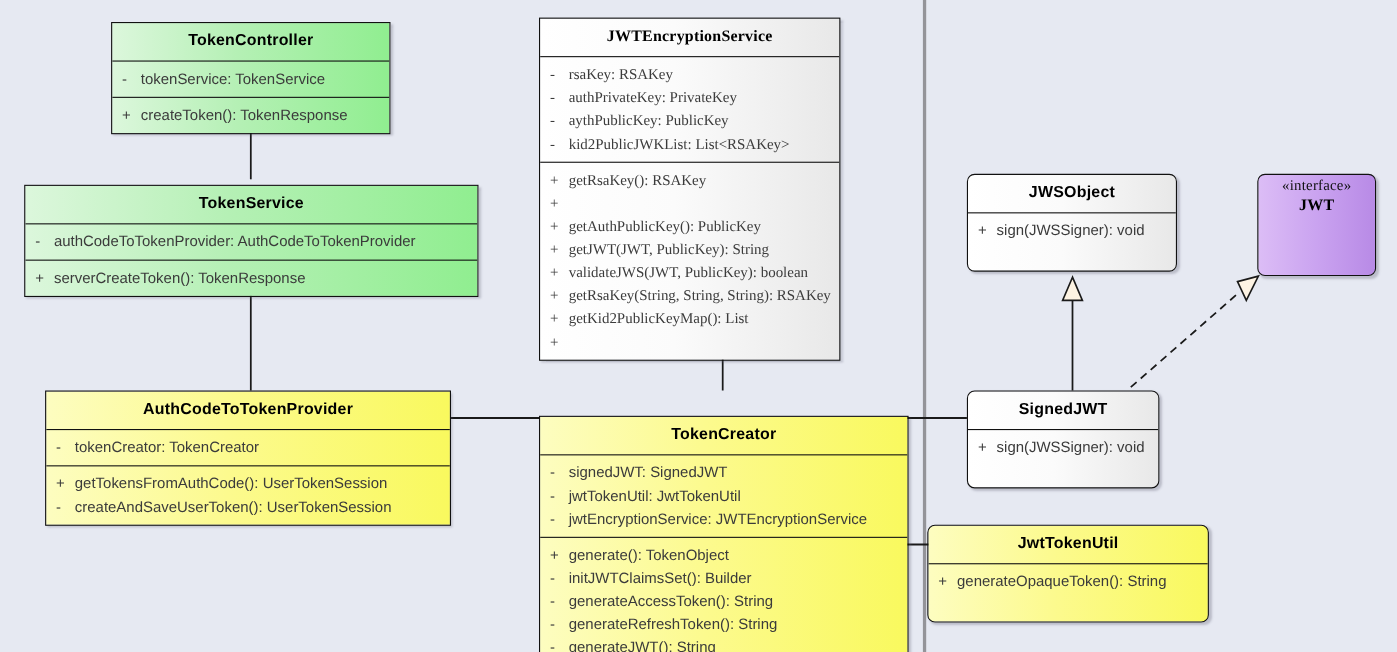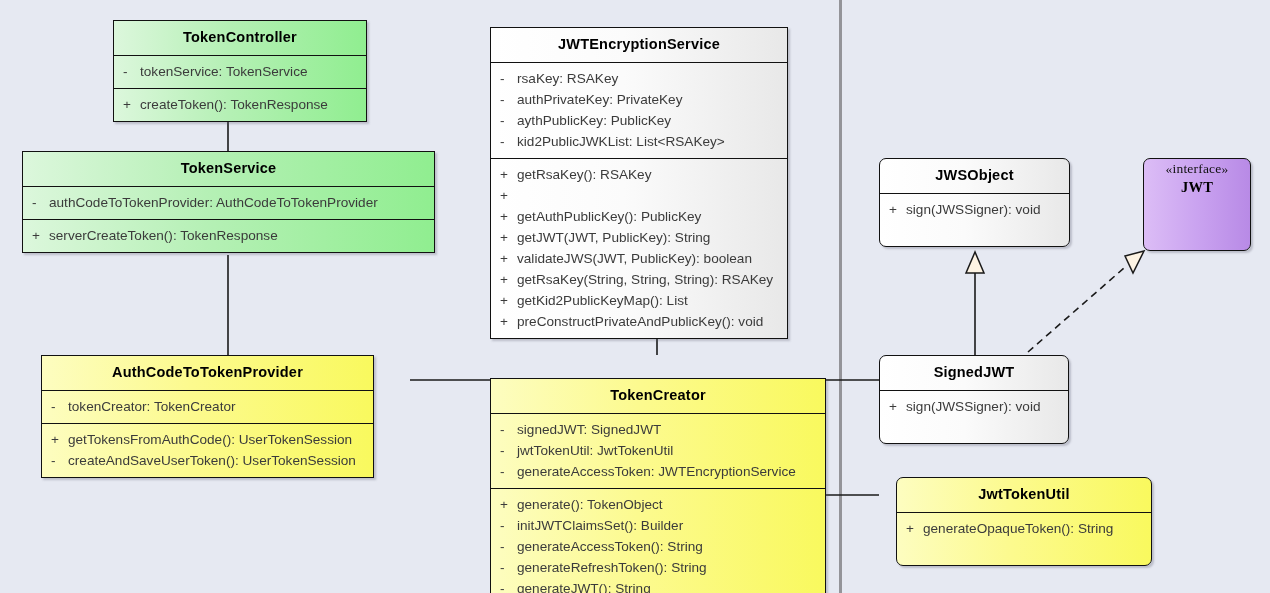--- a/index.html
+++ b/index.html
@@ -106,53 +106,53 @@
 
     <line x1="824" y1="495" x2="879" y2="495" stroke="#1a1a1a" stroke-width="1.6"></line>
 
     <line x1="975" y1="355" x2="975" y2="272" stroke="#1a1a1a" stroke-width="1.6"></line>
     <polygon points="975,252 966,273 984,273" fill="#fdf3e3" stroke="#1a1a1a" stroke-width="1.5" stroke-linejoin="miter"></polygon>
 
     <line x1="1028" y1="352" x2="1124" y2="268" stroke="#1a1a1a" stroke-width="1.6" stroke-dasharray="7,5"></line>
     <polygon points="1144,251 1125,256 1133,273" fill="#fdf3e3" stroke="#1a1a1a" stroke-width="1.5" stroke-linejoin="miter"></polygon>
   </svg>
 
-  <div class="umlbox fill-green" style="left:101px; top:20px; width:254px;margin-left:12px;">
+  <div class="umlbox fill-green" style="left:101px; top:20px; width:254px;">
     <div class="uml-title">TokenController</div>
     <div class="uml-compartment">
       <div class="member">
         <span class="vis">-</span>
         <span class="sig">tokenService: TokenService</span>
       </div>
     </div>
     <div class="uml-compartment">
       <div class="member">
         <span class="vis">+</span>
         <span class="sig">createToken(): TokenResponse</span>
       </div>
     </div>
   </div>
 
-  <div class="umlbox fill-green" style="left:22px; top:151px; width:413px;">
+  <div class="umlbox fill-green" style="left:22px; top:168px; width:413px;">
     <div class="uml-title">TokenService</div>
     <div class="uml-compartment">
       <div class="member">
         <span class="vis">-</span>
         <span class="sig">authCodeToTokenProvider: AuthCodeToTokenProvider</span>
       </div>
     </div>
     <div class="uml-compartment">
       <div class="member">
         <span class="vis">+</span>
         <span class="sig">serverCreateToken(): TokenResponse</span>
       </div>
     </div>
   </div>
 
-  <div class="umlbox fill-white" style="left:490px; top:27px; width:298px;">
+  <div class="umlbox fill-white" style="left:490px; top:16px; width:274px;font-family:Liberation Serif, serif;">
     <div class="uml-title">JWTEncryptionService</div>
     <div class="uml-compartment">
       <div class="member">
         <span class="vis">-</span>
         <span class="sig">rsaKey: RSAKey</span>
       </div>
       <div class="member">
         <span class="vis">-</span>
         <span class="sig">authPrivateKey: PrivateKey</span>
       </div>
@@ -188,21 +188,20 @@
       <div class="member">
         <span class="vis">+</span>
         <span class="sig">getRsaKey(String, String, String): RSAKey</span>
       </div>
       <div class="member">
         <span class="vis">+</span>
         <span class="sig">getKid2PublicKeyMap(): List</span>
       </div>
       <div class="member">
         <span class="vis">+</span>
-        <span class="sig">preConstructPrivateAndPublicKey(): void</span>
       </div>
     </div>
   </div>
 
   <div class="umlbox rounded fill-white" style="left:879px; top:158px; width:191px;">
     <div class="uml-title">JWSObject</div>
     <div class="uml-compartment" style="padding-bottom:26px;">
       <div class="member">
         <span class="vis">+</span>
         <span class="sig">sign(JWSSigner): void</span>
@@ -210,21 +209,21 @@
     </div>
   </div>
 
   <div class="umlbox rounded fill-purple" style="left:1143px; top:158px; width:108px; height:93px;">
     <div class="uml-title" style="padding-top:2px;font-family:Liberation Serif, serif;">
       <span class="stereo">«interface»</span>
       <span>JWT</span>
     </div>
   </div>
 
-  <div class="umlbox fill-yellow" style="left:41px; top:355px; width:333px;">
+  <div class="umlbox fill-yellow" style="left:41px; top:355px; width:369px;">
     <div class="uml-title">AuthCodeToTokenProvider</div>
     <div class="uml-compartment">
       <div class="member">
         <span class="vis">-</span>
         <span class="sig">tokenCreator: TokenCreator</span>
       </div>
     </div>
     <div class="uml-compartment">
       <div class="member">
         <span class="vis">+</span>
@@ -243,21 +242,21 @@
       <div class="member">
         <span class="vis">-</span>
         <span class="sig">signedJWT: SignedJWT</span>
       </div>
       <div class="member">
         <span class="vis">-</span>
         <span class="sig">jwtTokenUtil: JwtTokenUtil</span>
       </div>
       <div class="member">
         <span class="vis">-</span>
-        <span class="sig">generateAccessToken: JWTEncryptionService</span>
+        <span class="sig">jwtEncryptionService: JWTEncryptionService</span>
       </div>
     </div>
     <div class="uml-compartment">
       <div class="member">
         <span class="vis">+</span>
         <span class="sig">generate(): TokenObject</span>
       </div>
       <div class="member">
         <span class="vis">-</span>
         <span class="sig">initJWTClaimsSet(): Builder</span>
@@ -270,31 +269,31 @@
         <span class="vis">-</span>
         <span class="sig">generateRefreshToken(): String</span>
       </div>
       <div class="member">
         <span class="vis">-</span>
         <span class="sig">generateJWT(): String</span>
       </div>
     </div>
   </div>
 
-  <div class="umlbox rounded fill-white" style="left:879px; top:355px; width:190px;">
+  <div class="umlbox rounded fill-white" style="left:879px; top:355px; width:175px;">
     <div class="uml-title">SignedJWT</div>
     <div class="uml-compartment" style="padding-bottom:26px;">
       <div class="member">
         <span class="vis">+</span>
         <span class="sig">sign(JWSSigner): void</span>
       </div>
     </div>
   </div>
 
-  <div class="umlbox rounded fill-yellow" style="left:896px; top:477px; width:256px;">
+  <div class="umlbox rounded fill-yellow" style="left:843px; top:477px; width:256px;">
     <div class="uml-title">JwtTokenUtil</div>
     <div class="uml-compartment" style="padding-bottom:26px;">
       <div class="member">
         <span class="vis">+</span>
         <span class="sig">generateOpaqueToken(): String</span>
       </div>
     </div>
   </div>
 
 </div>

